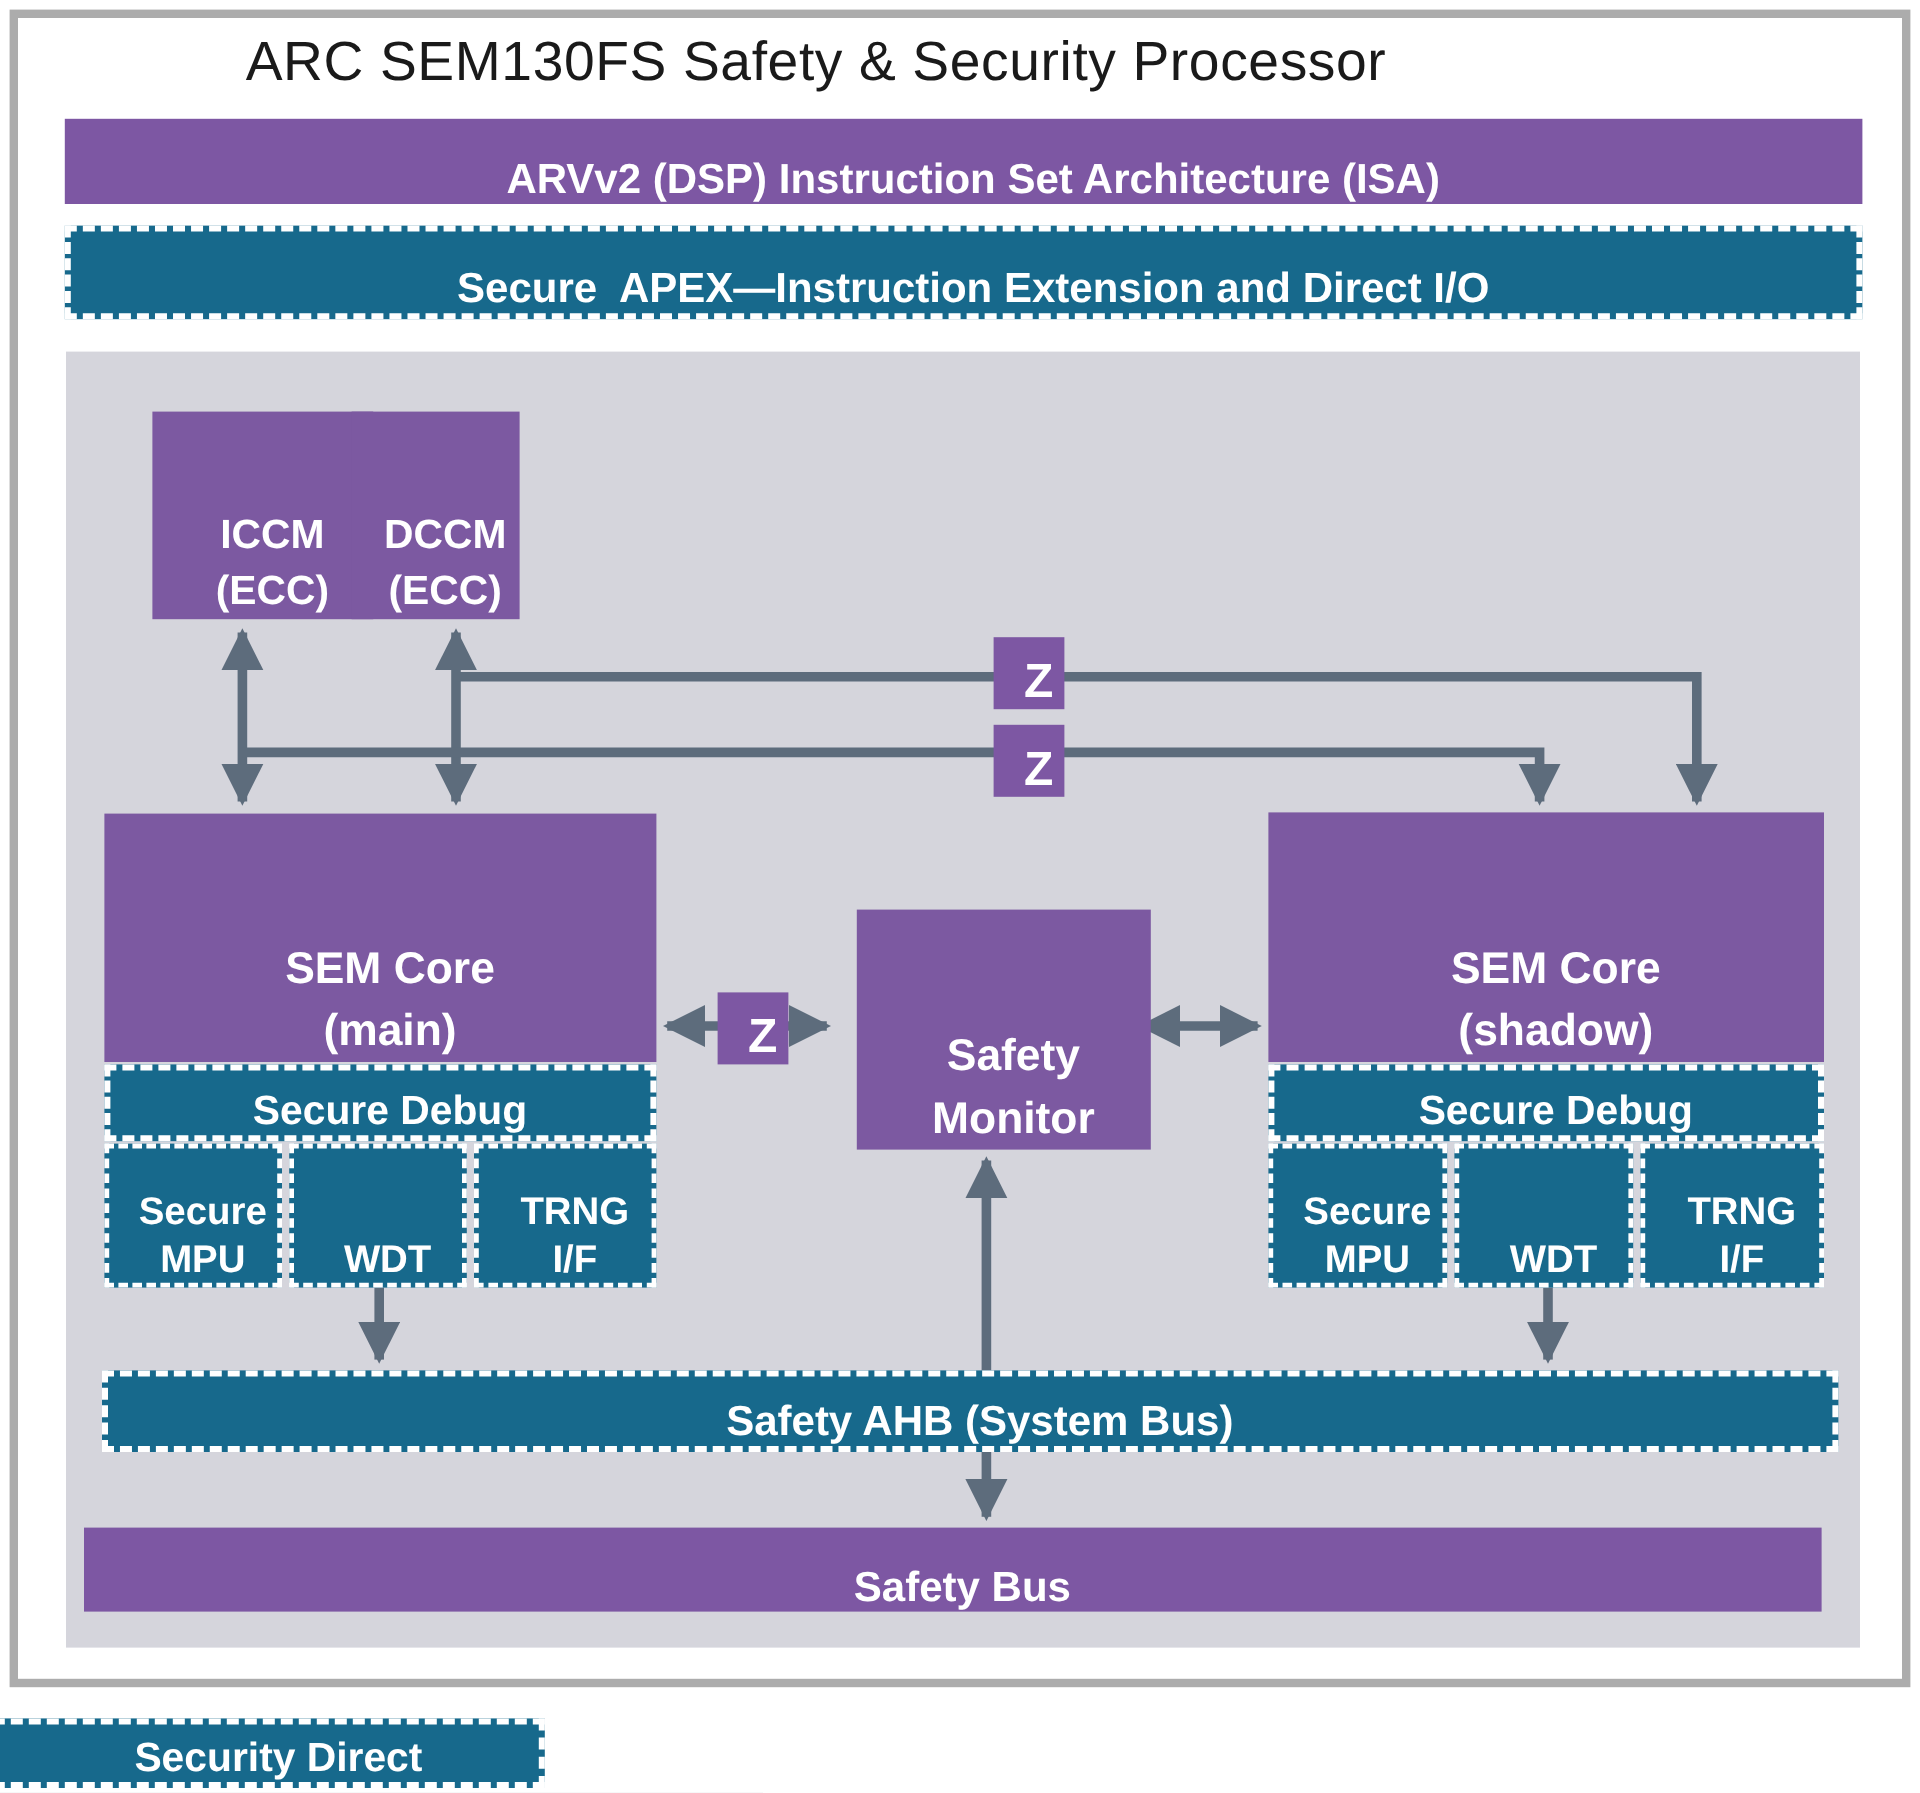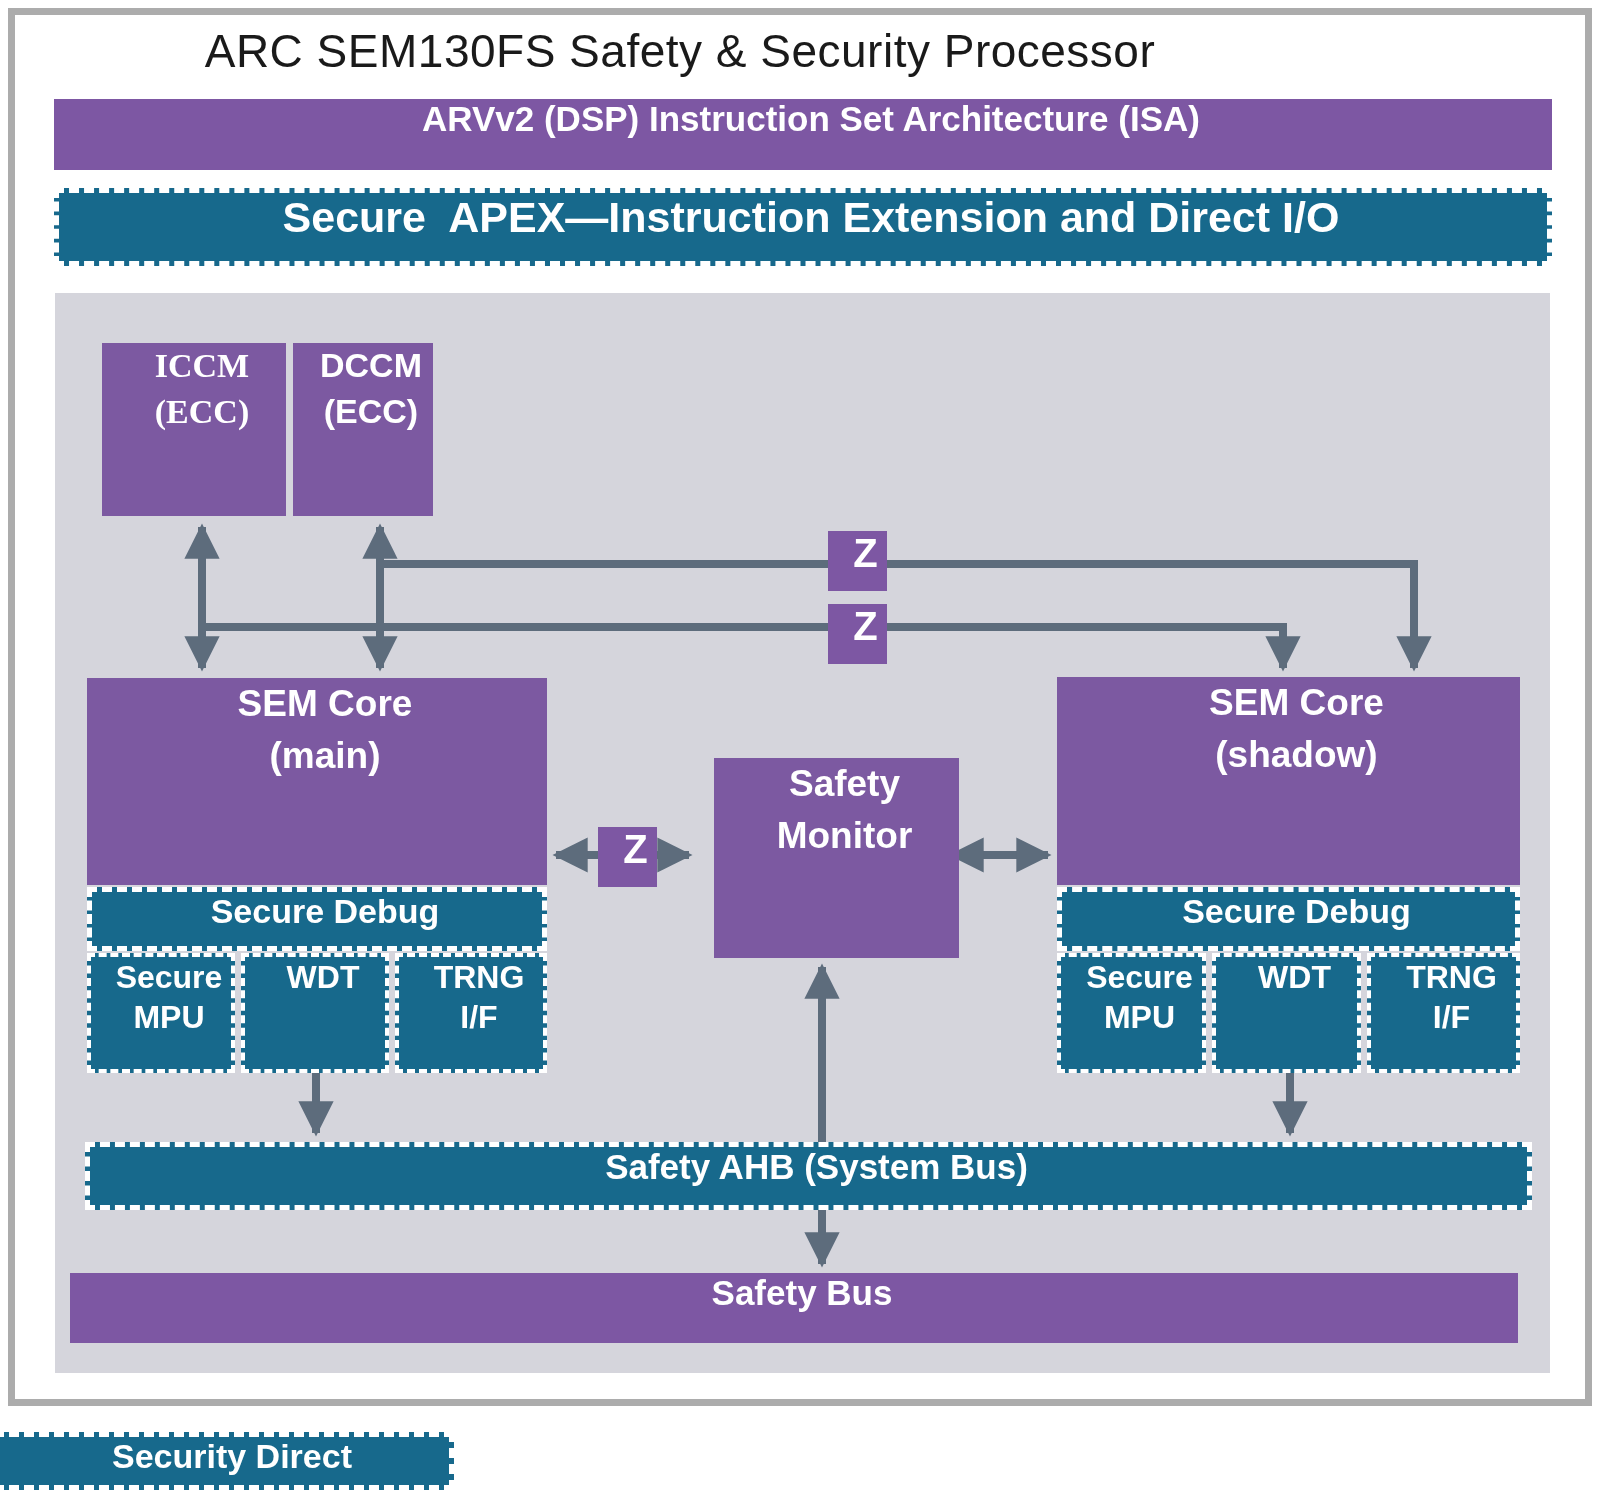--- a/index.html
+++ b/index.html
@@ -20,32 +20,32 @@
   .frame{
     left:8px;top:8px;width:1584px;height:1398px;
     border:7px solid var(--frame-gray);background:#fff;
   }
   .title{
     left:0;top:24px;width:1360px;text-align:center;
     font-size:46px;font-weight:400;color:var(--text-dark);
     letter-spacing:0.5px;
   }
   .blk{
-    display:flex;align-items:flex-start;justify-content:center;text-align:center;
+    display:flex;align-items:flex-end;justify-content:center;text-align:center;
     color:#fff;font-weight:700;z-index:2;padding-left:16px;
   }
   .blk span{white-space:pre-wrap;}
   .purple{background:var(--purple);}
   .purple-core{background:var(--purple-core);}
   .tealbox{background:var(--teal);border:5px dashed #fff;}
   .tealbox-thin{background:var(--teal);border:4px dashed #fff;}
   .panel{left:55px;top:293px;width:1495px;height:1080px;background:var(--panel-gray);z-index:0;}
   .bar-isa{left:54px;top:99px;width:1498px;height:71px;font-size:35px;}
-  .bar-apex{left:54px;top:188px;width:1498px;height:78px;font-size:43px;}
-  .mem-iccm{left:102px;top:343px;width:184px;height:173px;font-size:34px;line-height:1.35;font-family:Liberation Serif, serif;}
+  .bar-apex{left:54px;top:188px;width:1498px;height:78px;font-size:35px;}
+  .mem-iccm{left:127px;top:343px;width:184px;height:173px;font-size:34px;line-height:1.35;}
   .mem-dccm{left:293px;top:343px;width:140px;height:173px;font-size:34px;line-height:1.35;}
   .zbox{width:59px;height:60px;font-size:40px;}
   .z1{left:828px;top:531px;}
   .z2{left:828px;top:604px;}
   .z3{left:598px;top:827px;}
   .core-main{left:87px;top:678px;width:460px;height:207px;font-size:37px;line-height:1.4;}
   .core-shadow{left:1057px;top:677px;width:463px;height:208px;font-size:37px;line-height:1.4;}
   .sdbg-main{left:87px;top:887px;width:460px;height:64px;font-size:34px;}
   .sdbg-shadow{left:1057px;top:887px;width:463px;height:64px;font-size:34px;}
   .sub{height:120px;top:953px;font-size:32px;line-height:1.25;}

